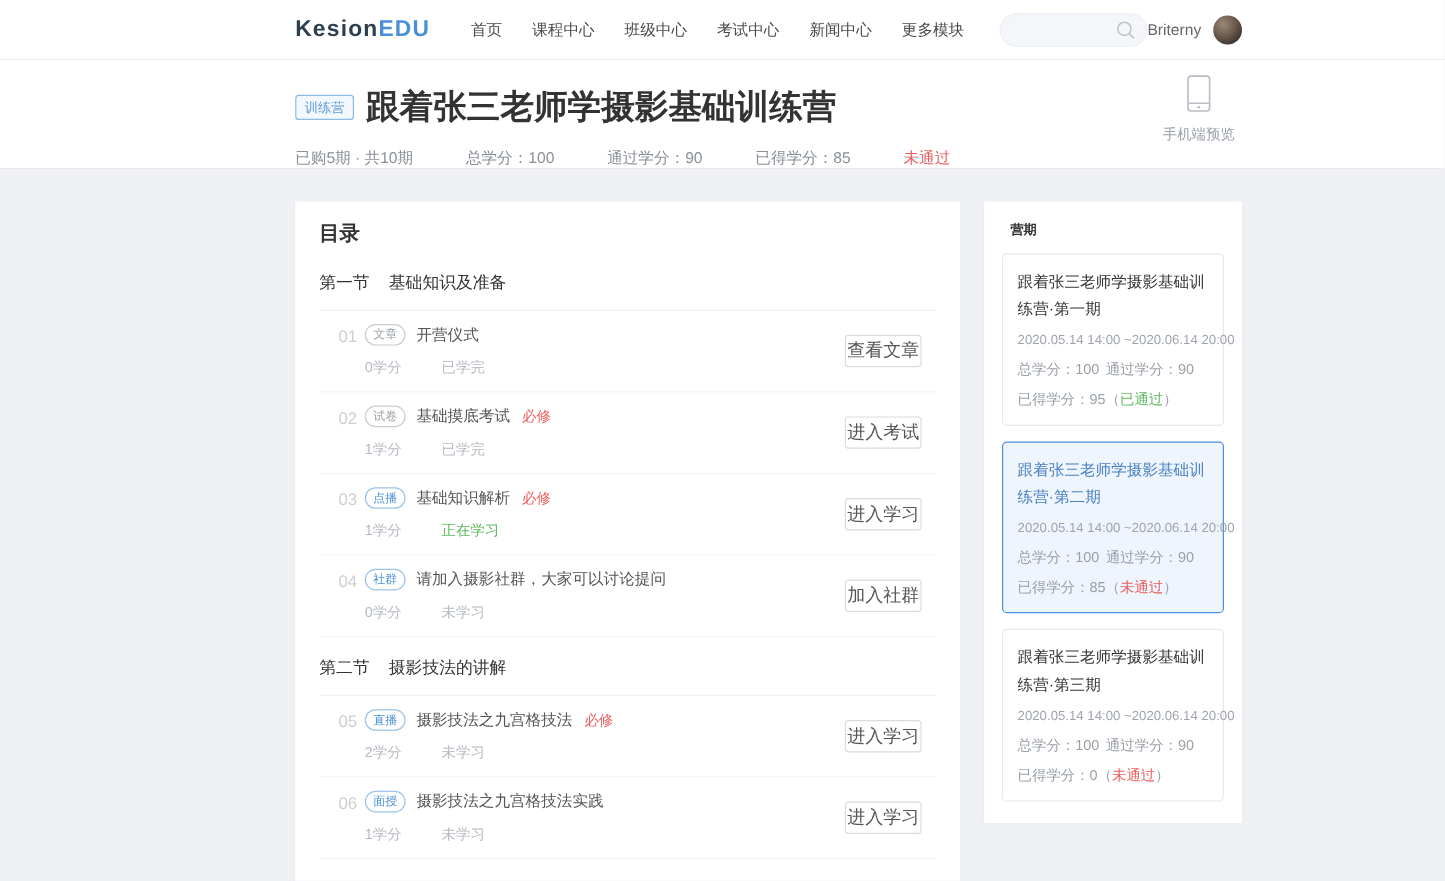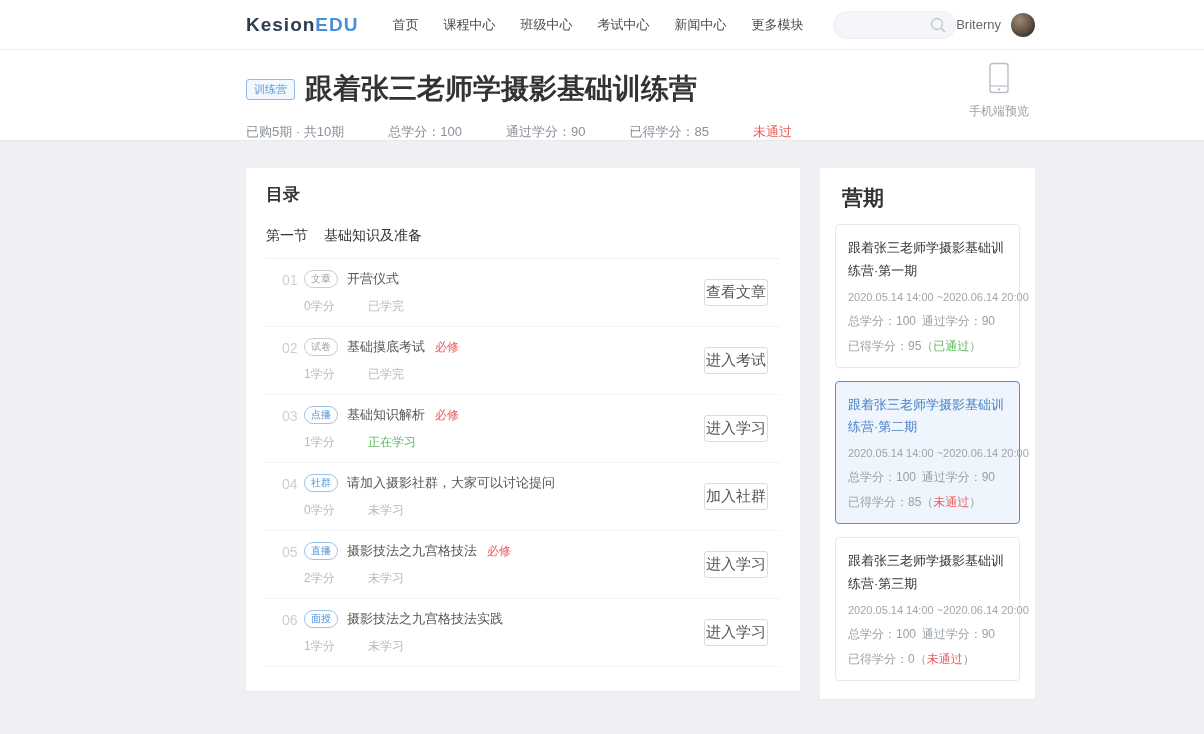--- a/index.html
+++ b/index.html
@@ -70,21 +70,21 @@
   .imeta .credits { min-width:36px; }
   .istatus.green { color:#5cb85c; }
   .act-btn {
     width:64px; height:27px; margin-right:12px; background:#fff; cursor:pointer;
     border:1px solid #dcdcdc; border-radius:3px; font-size:15px; color:#555;
     font-family:inherit; white-space:nowrap;
   }
 
   
   .periods { width:215px; padding:12px 15px 18px; }
-  .periods h2 { font-size:21px; font-weight:600; color:#333; margin:4px 0 12px 7px; }
+  .periods h2 { font-size:11px; font-weight:600; color:#333; margin:4px 0 12px 7px; }
   .pcard {
     border:1px solid #e8e8e8; border-radius:4px; padding:12px; margin-bottom:13px; cursor:pointer;
   }
   .pcard:last-child { margin-bottom:0; }
   .pcard .ptitle { font-size:13px; color:#333; line-height:1.75; }
   .pcard .pdate { font-size:11px; color:#a0a5ad; margin-top:8px; white-space:nowrap; }
   .pcred { display:flex; justify-content:space-between; padding-right:12px; margin-top:10px; font-size:12px; color:#9aa0a8; }
   .pearned { margin-top:8px; font-size:12px; color:#9aa0a8; }
   .pearned .pass { color:#5cb85c; }
   .pearned .nopass { color:#ea5d5d; }
@@ -210,20 +210,24 @@
           <span>请加入摄影社群，大家可以讨论提问</span>
         </div>
         <div class="imeta">
           <span class="credits">0学分</span>
           <span class="istatus">未学习</span>
         </div>
       </div>
       <button class="act-btn">加入社群</button>
     </div>
 
+    <div class="section-header">
+      <span>第二节</span>
+      <span>摄影技法的讲解</span>
+    </div>
 
     <div class="citem">
       <div class="ino">05</div>
       <div class="imain">
         <div class="ititle-row">
           <span class="tbadge blue">直播</span>
           <span>摄影技法之九宫格技法</span>
           <span class="req">必修</span>
         </div>
         <div class="imeta">

